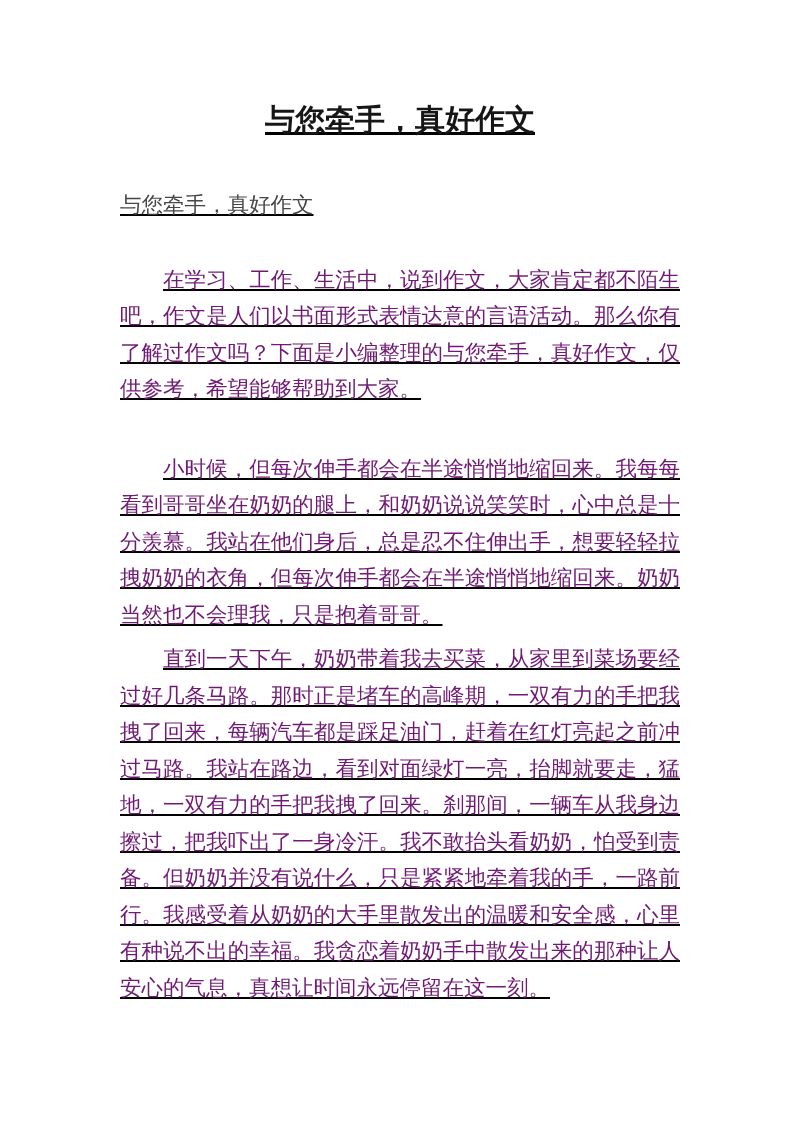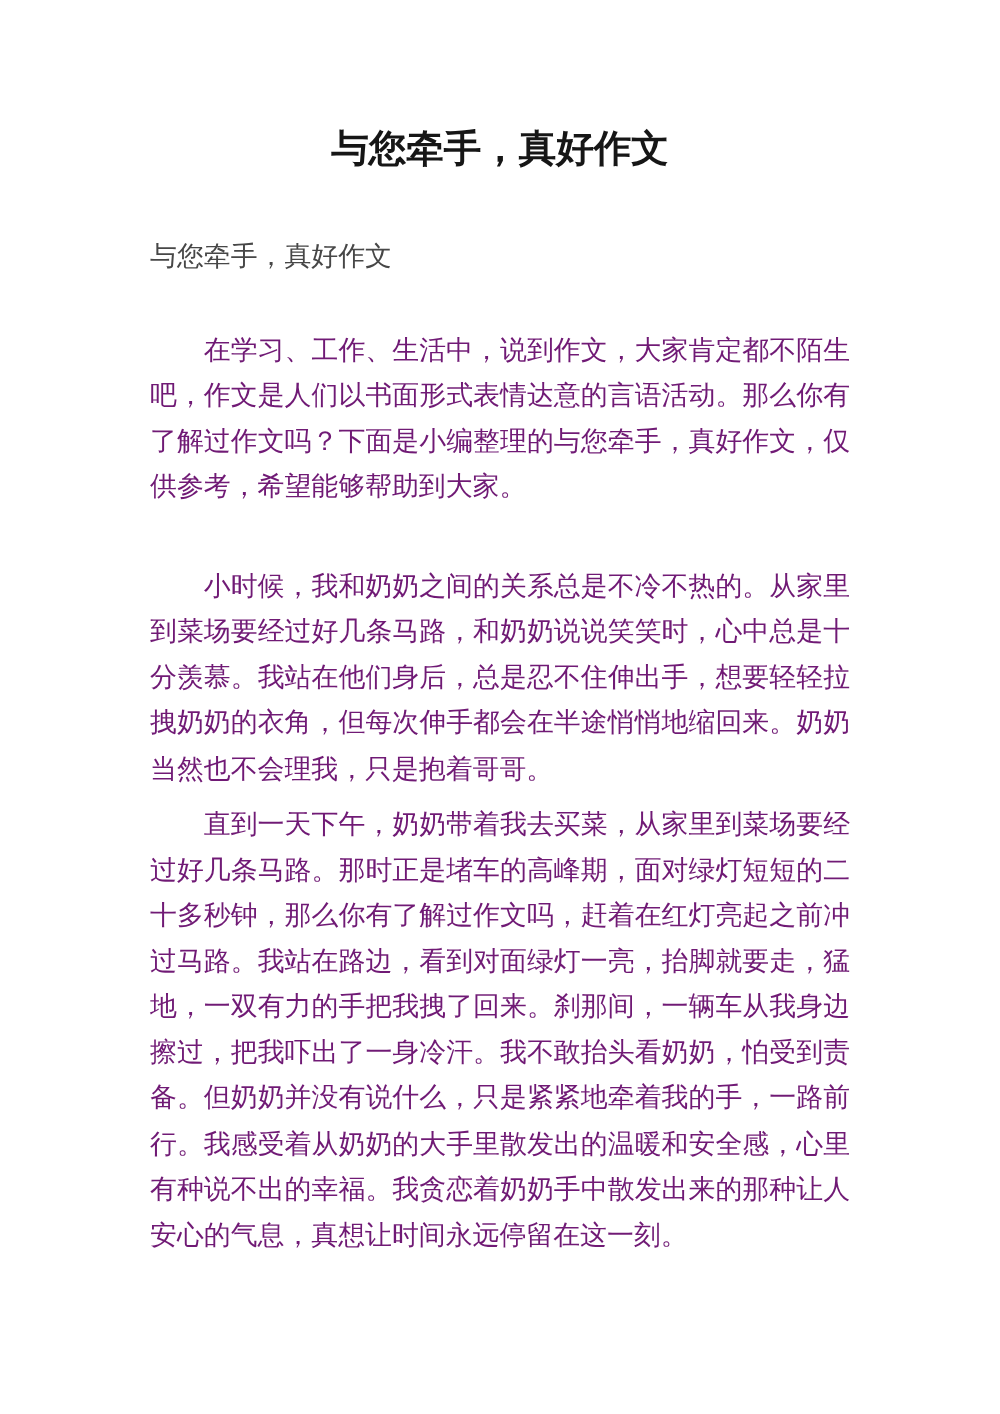--- a/index.html
+++ b/index.html
@@ -12,20 +12,21 @@
     width: 800px;
     height: 1131px;
     margin: 0 auto;
     background: #ffffff;
     overflow: hidden;
     font-family: "Liberation Serif", serif;
   }
   .doc-content {
     width: 560px;
     margin: 0 auto;
+    text-decoration: underline;
   }
   .doc-title {
     padding-top: 100px;
     margin: 0;
     font-size: 30px;
     line-height: 39px;
     font-weight: 700;
     text-align: center;
     color: #161616;
     font-family: "Liberation Serif", serif;
@@ -54,17 +55,17 @@
 <body>
 
 <div class="doc-page">
   <div class="doc-content">
     <h1 class="doc-title">与您牵手，真好作文</h1>
 
     <p class="doc-subtitle">与您牵手，真好作文</p>
 
     <p class="doc-paragraph gap-large">在学习、工作、生活中，说到作文，大家肯定都不陌生吧，作文是人们以书面形式表情达意的言语活动。那么你有了解过作文吗？下面是小编整理的与您牵手，真好作文，仅供参考，希望能够帮助到大家。</p>
 
-    <p class="doc-paragraph gap-small">小时候，我和奶奶之间的关系总是不冷不热的。从家里到菜场要经过好几条马路，和奶奶说说笑笑时，心中总是十分羡慕。我站在他们身后，总是忍不住伸出手，想要轻轻拉拽奶奶的衣角，但每次伸手都会在半途悄悄地缩回来。奶奶当然也不会理我，只是抱着哥哥。</p>
+    <p class="doc-paragraph gap-small">小时候，但每次伸手都会在半途悄悄地缩回来。我每每看到哥哥坐在奶奶的腿上，和奶奶说说笑笑时，心中总是十分羡慕。我站在他们身后，总是忍不住伸出手，想要轻轻拉拽奶奶的衣角，但每次伸手都会在半途悄悄地缩回来。奶奶当然也不会理我，只是抱着哥哥。</p>
 
-    <p class="doc-paragraph">直到一天下午，奶奶带着我去买菜，从家里到菜场要经过好几条马路。那时正是堵车的高峰期，面对绿灯短短的二十多秒钟，那么你有了解过作文吗，赶着在红灯亮起之前冲过马路。我站在路边，看到对面绿灯一亮，抬脚就要走，猛地，一双有力的手把我拽了回来。刹那间，一辆车从我身边擦过，把我吓出了一身冷汗。我不敢抬头看奶奶，怕受到责备。但奶奶并没有说什么，只是紧紧地牵着我的手，一路前行。我感受着从奶奶的大手里散发出的温暖和安全感，心里有种说不出的幸福。我贪恋着奶奶手中散发出来的那种让人安心的气息，真想让时间永远停留在这一刻。</p>
+    <p class="doc-paragraph">直到一天下午，奶奶带着我去买菜，从家里到菜场要经过好几条马路。那时正是堵车的高峰期，一双有力的手把我拽了回来，每辆汽车都是踩足油门，赶着在红灯亮起之前冲过马路。我站在路边，看到对面绿灯一亮，抬脚就要走，猛地，一双有力的手把我拽了回来。刹那间，一辆车从我身边擦过，把我吓出了一身冷汗。我不敢抬头看奶奶，怕受到责备。但奶奶并没有说什么，只是紧紧地牵着我的手，一路前行。我感受着从奶奶的大手里散发出的温暖和安全感，心里有种说不出的幸福。我贪恋着奶奶手中散发出来的那种让人安心的气息，真想让时间永远停留在这一刻。</p>
   </div>
 </div>
 
 </body></html>

